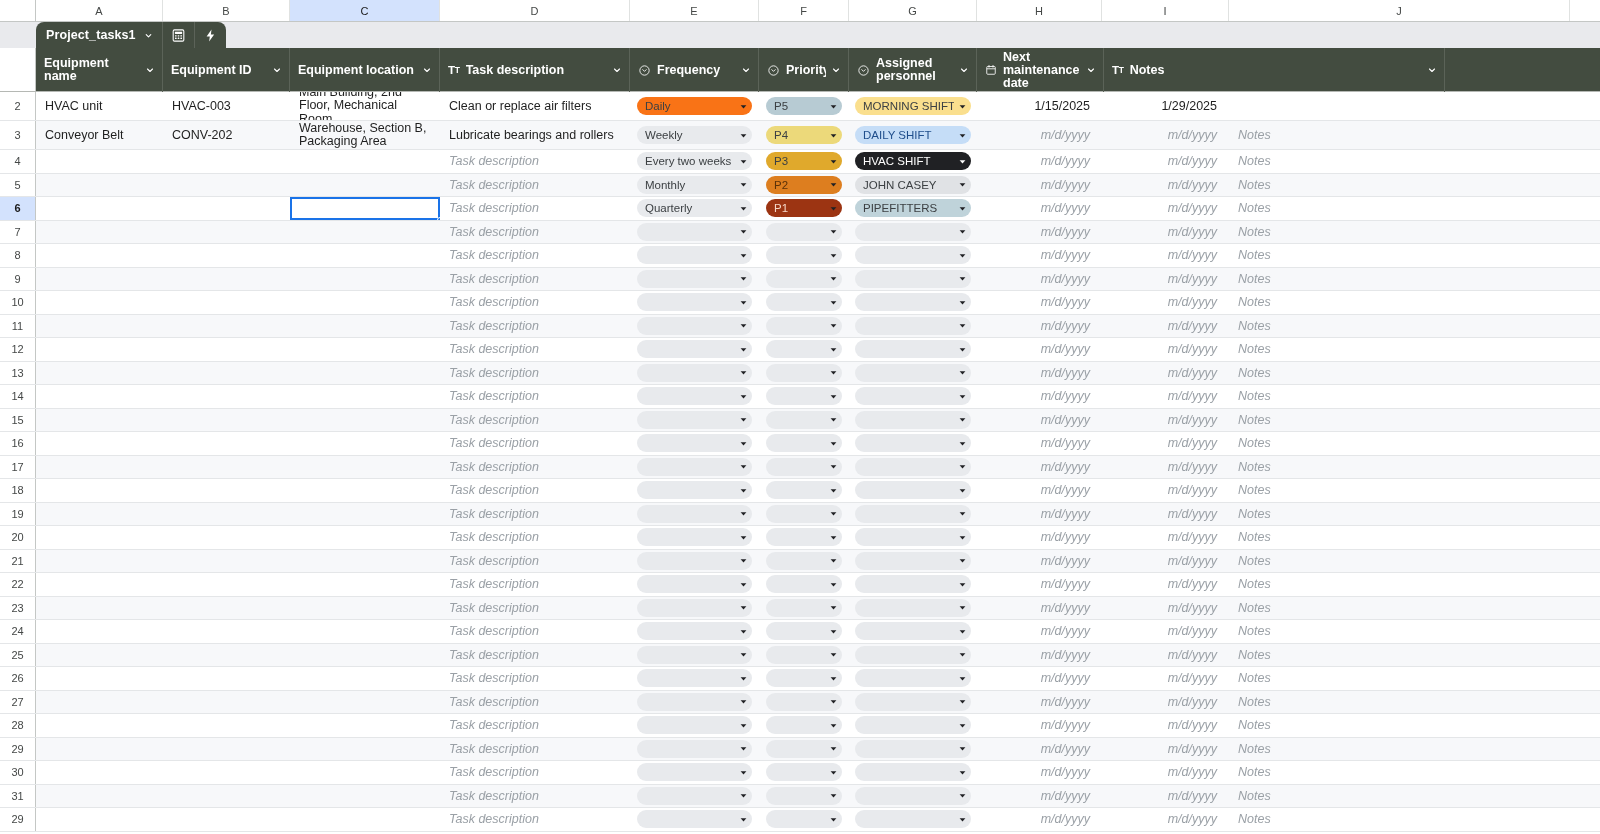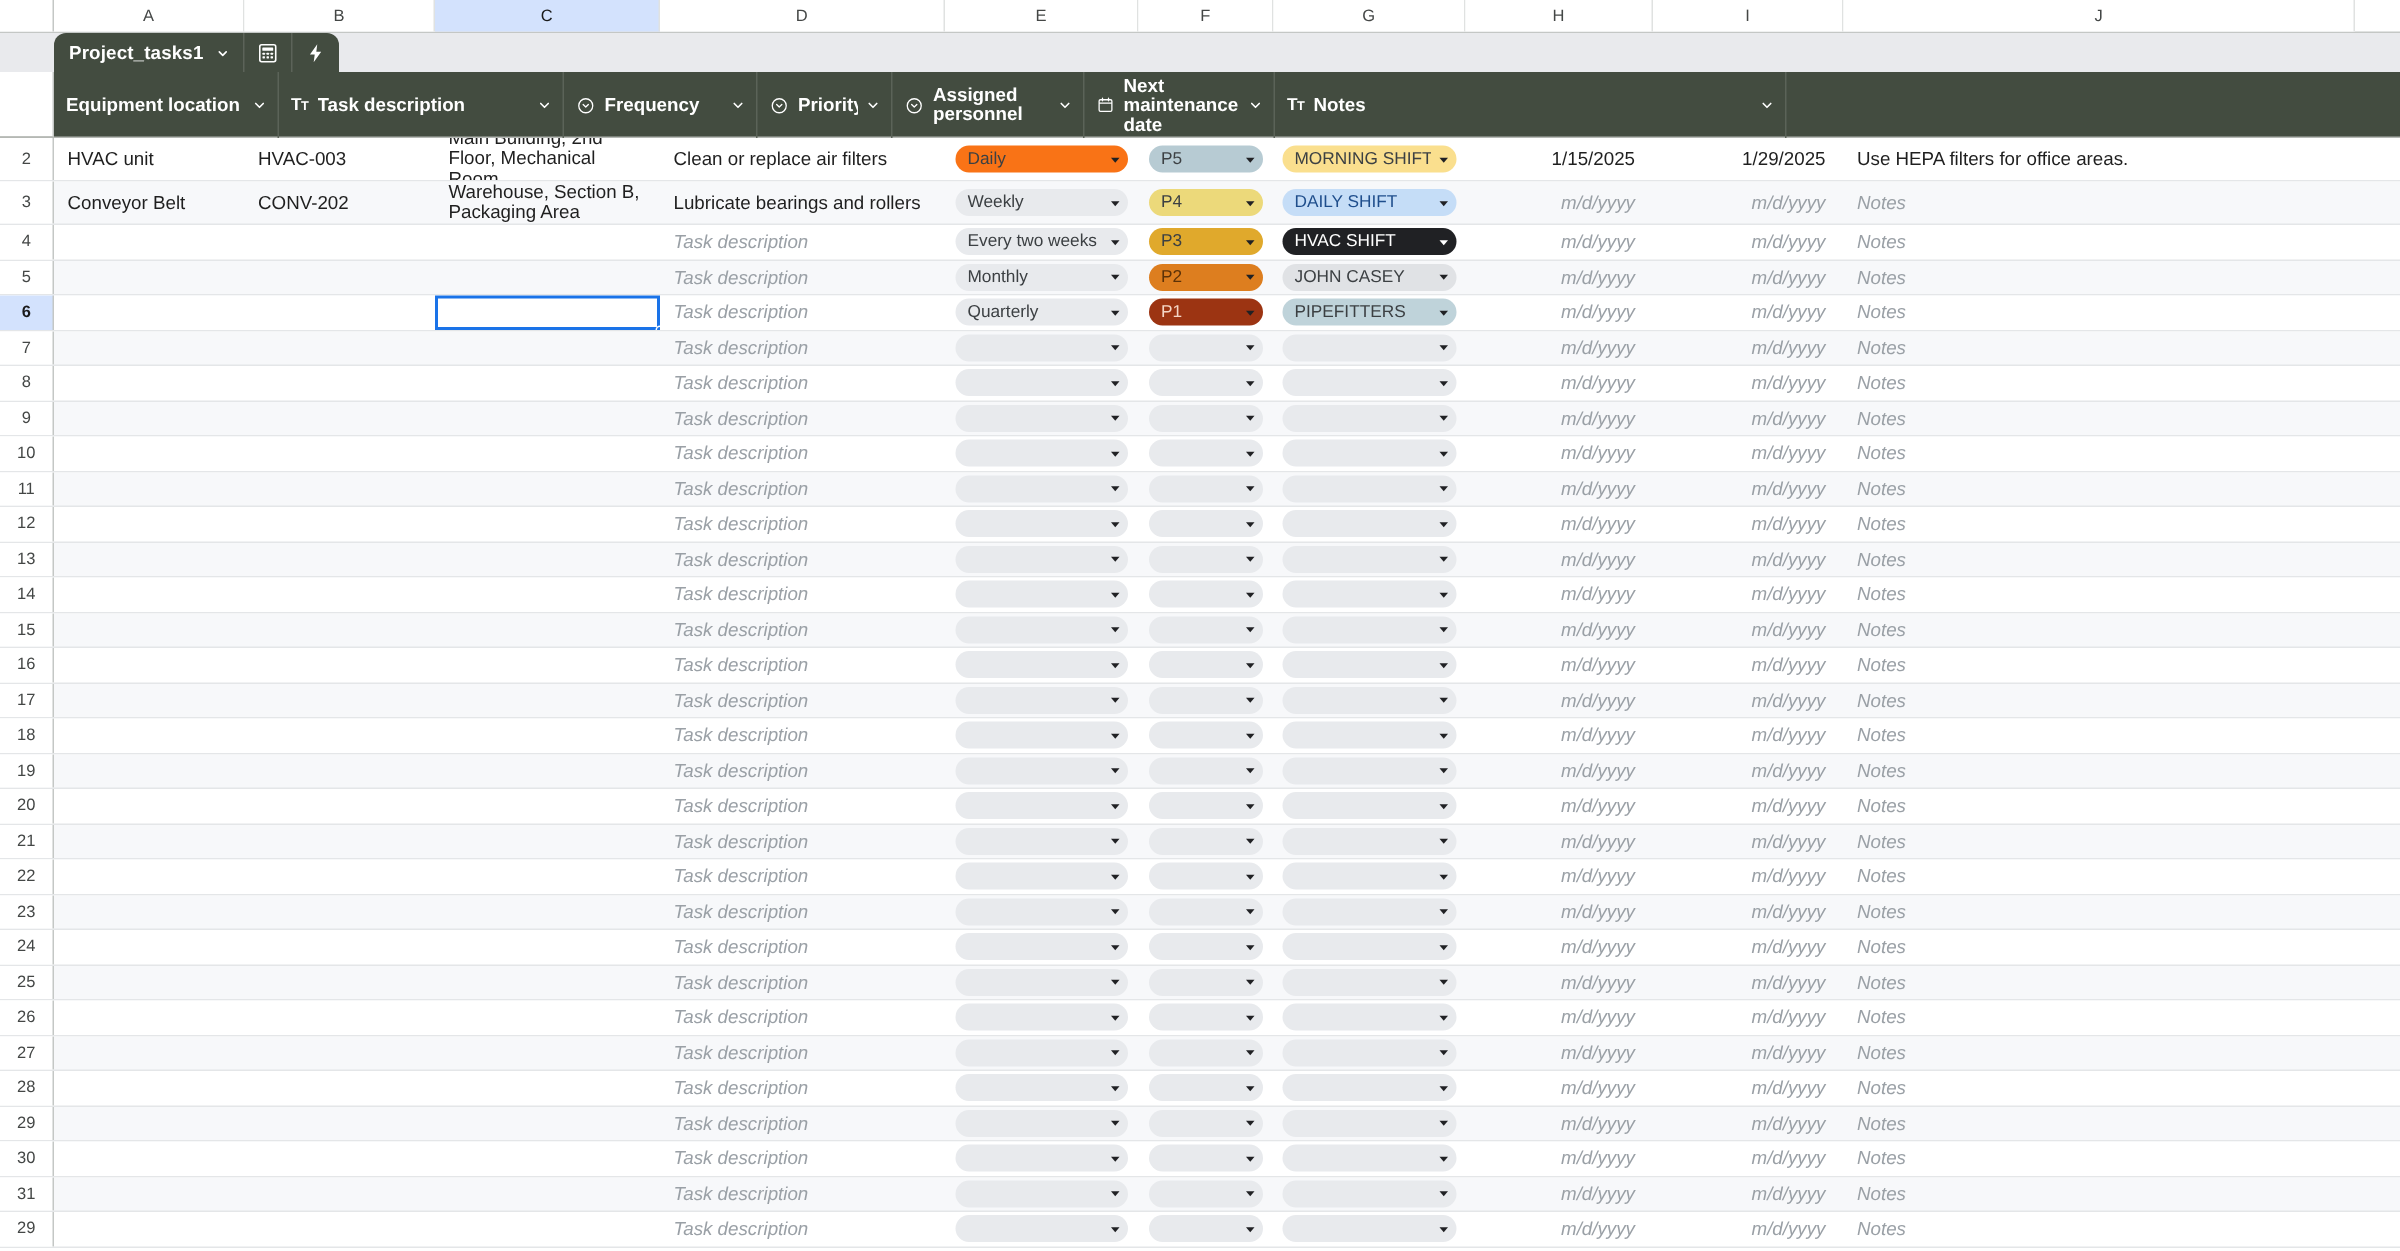--- a/index.html
+++ b/index.html
@@ -200,20 +200,36 @@
     <span class="tab-icon">
       <svg width="15" height="15" viewBox="0 0 24 24">
           <path d="M13.6 2.5L5.8 13.4h5.1L9.8 21.5l8-11.2h-5.2z" fill="#ffffff"></path>
         </svg>
     </span>
   </div>
 </div>
 
 <div id="headerrow">
     <div class="hdr-gutter" style="width:36px"></div>
+    <div class="hcell" style="width:127px">
+      <span class="hlabel">Equipment name</span>
+      <span class="hchev">
+        <svg width="12" height="12" viewBox="0 0 24 24">
+          <path d="M7 10l5 5 5-5" fill="none" stroke="#ffffff" stroke-width="2.2" stroke-linecap="round" stroke-linejoin="round"></path>
+        </svg>
+      </span>
+    </div>
+    <div class="hcell" style="width:127px">
+      <span class="hlabel">Equipment ID</span>
+      <span class="hchev">
+        <svg width="12" height="12" viewBox="0 0 24 24">
+          <path d="M7 10l5 5 5-5" fill="none" stroke="#ffffff" stroke-width="2.2" stroke-linecap="round" stroke-linejoin="round"></path>
+        </svg>
+      </span>
+    </div>
     <div class="hcell" style="width:150px">
       <span class="hlabel">Equipment location</span>
       <span class="hchev">
         <svg width="12" height="12" viewBox="0 0 24 24">
           <path d="M7 10l5 5 5-5" fill="none" stroke="#ffffff" stroke-width="2.2" stroke-linecap="round" stroke-linejoin="round"></path>
         </svg>
       </span>
     </div>
     <div class="hcell" style="width:190px">
       <span class="hicon tt-icon">T<span style="font-size:8.5px">T</span></span>
@@ -336,23 +352,20 @@
             </svg>
           </span>
         </span>
       </div>
       <div class="cell num" style="width:125px">
         <span>1/15/2025</span>
       </div>
       <div class="cell num" style="width:127px">
         <span>1/29/2025</span>
       </div>
-      <div class="cell" style="width:341px">
-        <span>Use HEPA filters for office areas.</span>
-      </div>
     </div>
     <div class="row alt" style="height:29px">
       <div class="rownum" style="width:36px">3</div>
       <div class="cell" style="width:127px">
         <span>Conveyor Belt</span>
       </div>
       <div class="cell" style="width:127px">
         <span>CONV-202</span>
       </div>
       <div class="cell wrap" style="width:150px">

